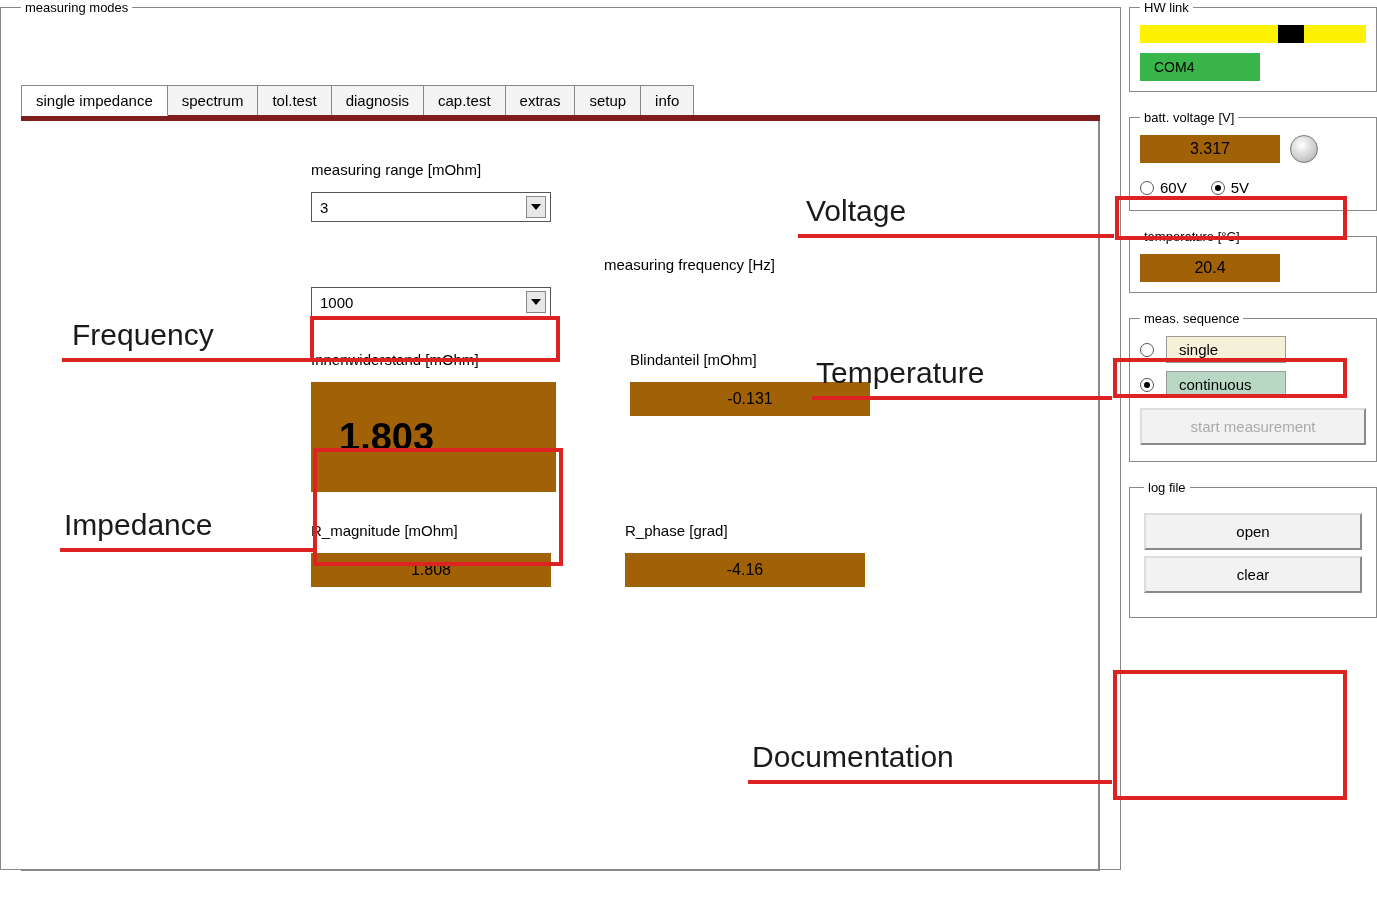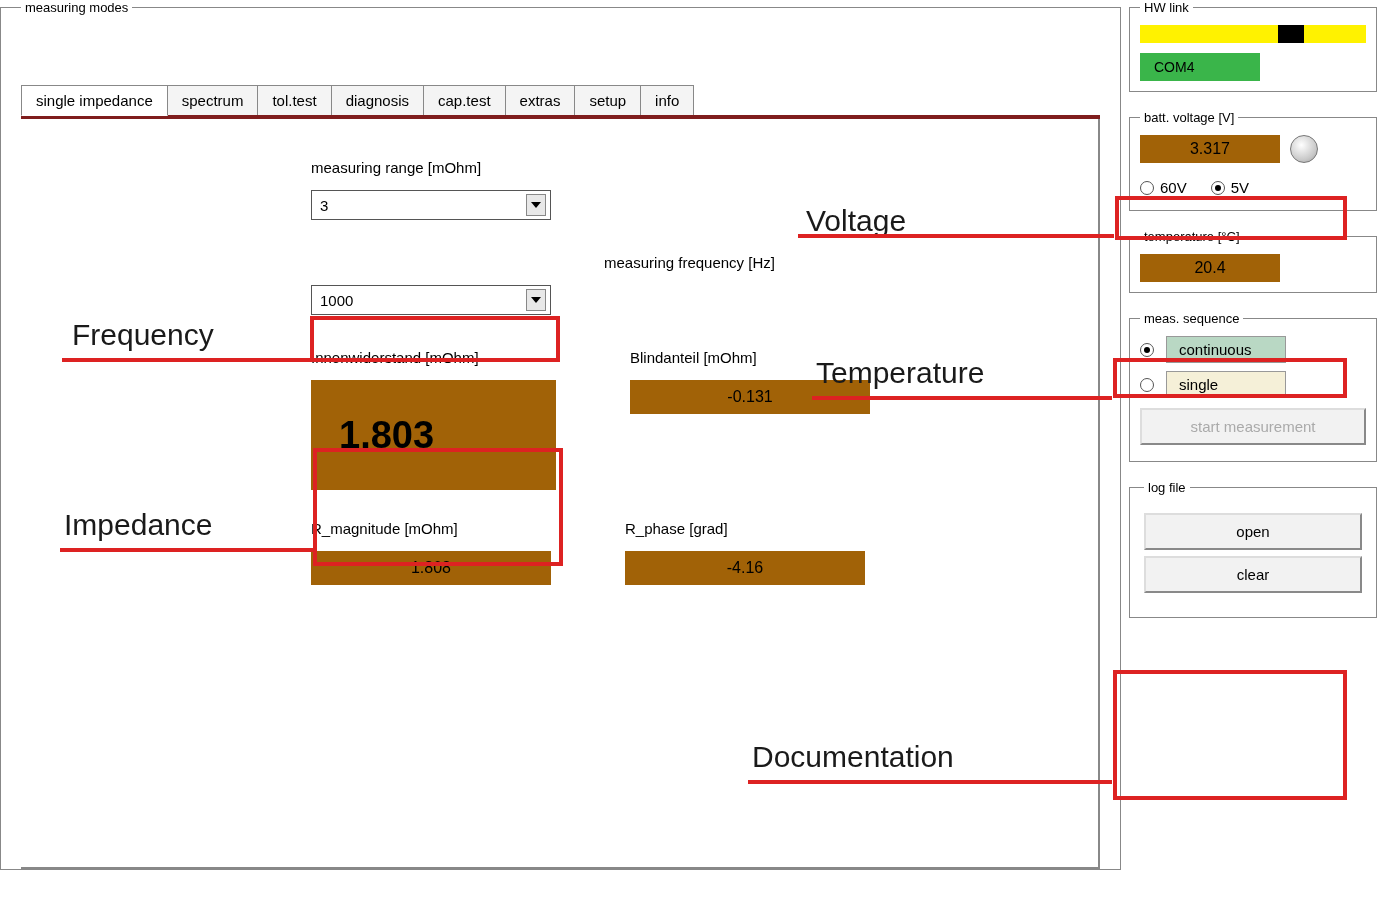--- a/index.html
+++ b/index.html
@@ -34,21 +34,21 @@
   display: flex;
   flex-direction: column;
   gap: 18px;
 }
 .measuring-modes {
   height: 870px;
   padding: 30px 20px 20px 20px;
 }
 .tab-strip {
   display: flex;
-  border-bottom: 4px solid #7f1d1d;
+  border-bottom: 6px solid #7f1d1d;
   margin-top: 40px;
 }
 .tab {
   border: 1px solid #888;
   border-bottom: none;
   padding: 6px 14px;
   font-size: 15px;
   background: #f4f4f4;
   cursor: pointer;
   margin-right: -1px;
@@ -315,26 +315,26 @@
     </fieldset>
 
     <fieldset>
       <legend>temperature [°C]</legend>
       <div class="value-display small-right" style="width:140px;text-align:center;">20.4</div>
     </fieldset>
 
     <fieldset>
       <legend>meas. sequence</legend>
       <div class="seq-row">
+        <span class="radio"></span>
+        <div class="seq-box sing">single</div>
+      </div>
+      <div class="seq-row">
         <span class="radio checked"></span>
         <div class="seq-box cont">continuous</div>
-      </div>
-      <div class="seq-row">
-        <span class="radio"></span>
-        <div class="seq-box sing">single</div>
       </div>
       <div class="win-button disabled" style="width:100%;margin-top:10px;">start measurement</div>
     </fieldset>
 
     <fieldset style="padding:18px 14px;">
       <legend>log file</legend>
       <div class="win-button" style="width:100%;">open</div>
       <div class="win-button" style="width:100%;">clear</div>
     </fieldset>
 
@@ -342,21 +342,21 @@
 </div>
 
 <span class="annotation" style="left:72px; top:318px;">Frequency</span>
 <div class="red-underline" style="left:62px; top:358px; width:248px;"></div>
 <div class="red-box" style="left:310px; top:316px; width:250px; height:46px;"></div>
 
 <span class="annotation" style="left:64px; top:508px;">Impedance</span>
 <div class="red-underline" style="left:60px; top:548px; width:254px;"></div>
 <div class="red-box" style="left:313px; top:448px; width:250px; height:118px;"></div>
 
-<span class="annotation" style="left:806px; top:204px;">Voltage</span>
+<span class="annotation" style="left:806px; top:194px;">Voltage</span>
 <div class="red-underline" style="left:798px; top:234px; width:316px;"></div>
 <div class="red-box" style="left:1115px; top:196px; width:232px; height:44px;"></div>
 
 <span class="annotation" style="left:816px; top:356px;">Temperature</span>
 <div class="red-underline" style="left:812px; top:396px; width:300px;"></div>
 <div class="red-box" style="left:1113px; top:358px; width:234px; height:40px;"></div>
 
 <span class="annotation" style="left:752px; top:740px;">Documentation</span>
 <div class="red-underline" style="left:748px; top:780px; width:364px;"></div>
 <div class="red-box" style="left:1113px; top:670px; width:234px; height:130px;"></div>

